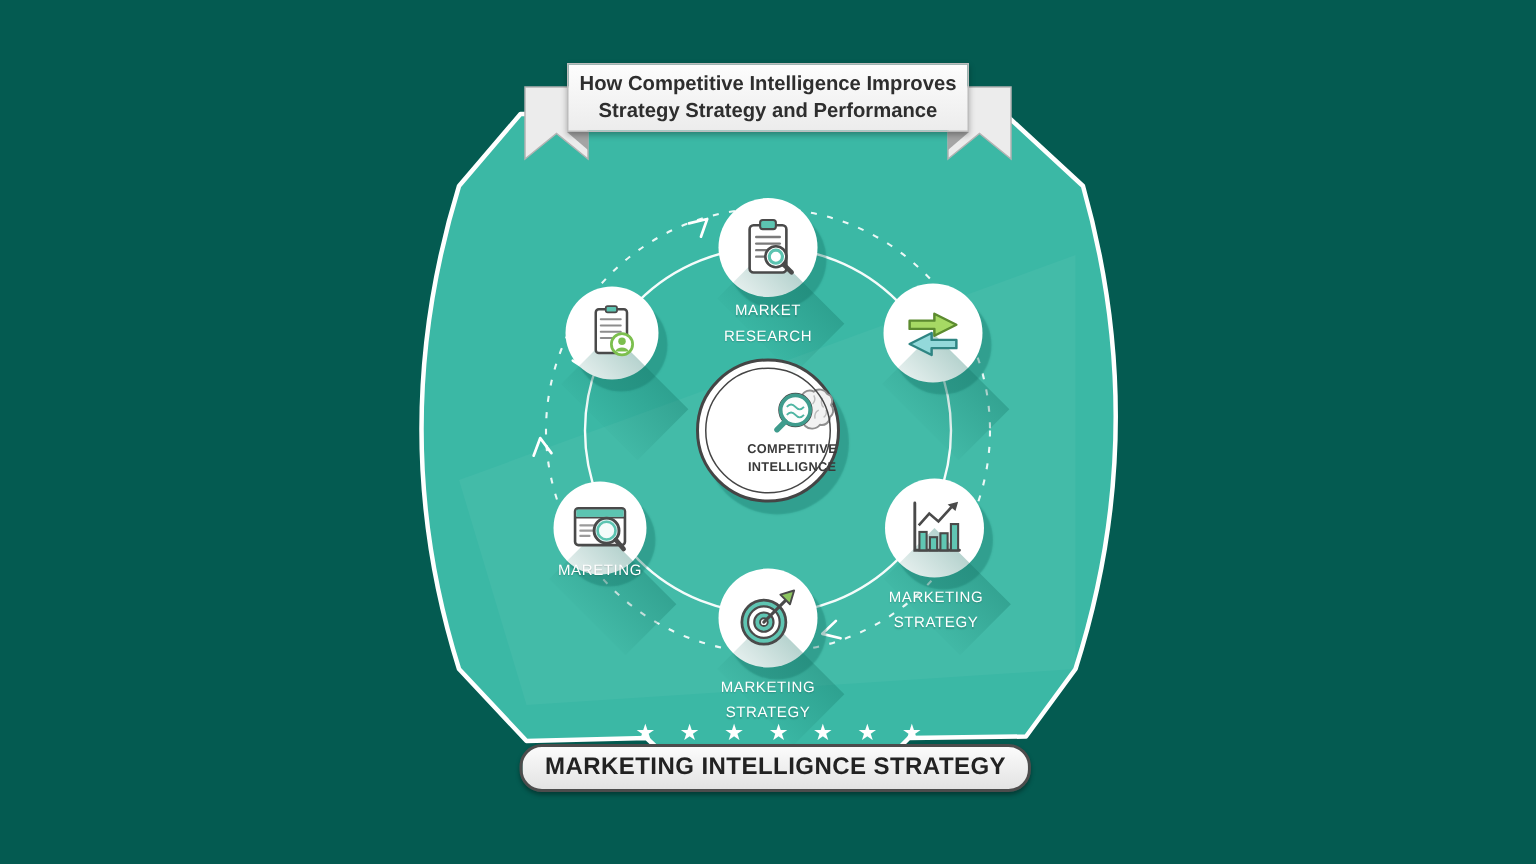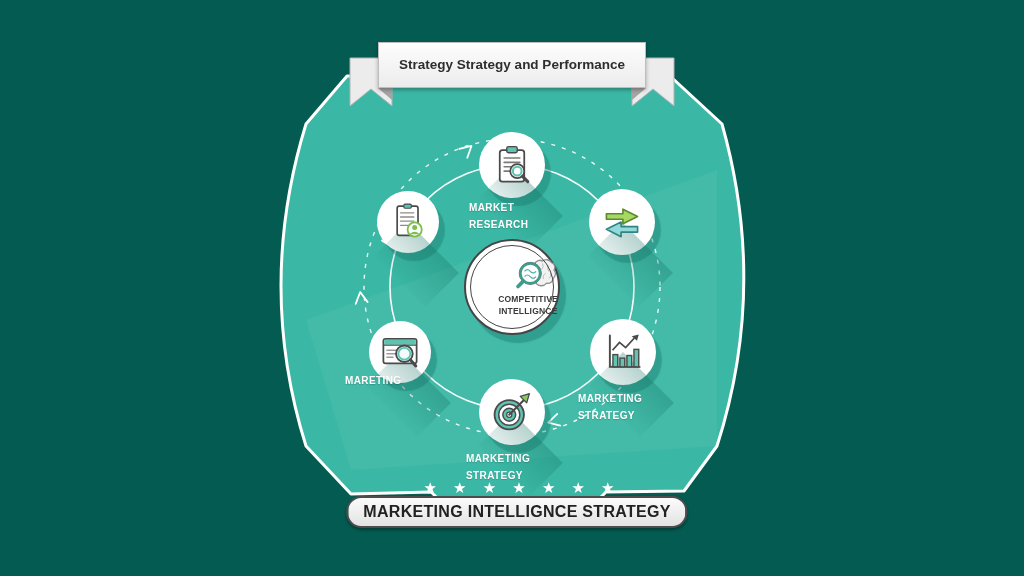--- a/index.html
+++ b/index.html
@@ -52,22 +52,22 @@
   .center-node::before{
     content:"";position:absolute;inset:4px;border:1.5px solid #454545;border-radius:50%;
   }
   .center-label{
     font-size:8.5px;font-weight:bold;color:#3a3a3a;letter-spacing:.2px;
     line-height:1.3;text-align:center;margin-top:1px;
   }
   
   .node-label{
     position:absolute;z-index:4;transform:translateX(-50%);
-    color:var(--white);font-weight:bold;font-size:10px;letter-spacing:.4px;
-    line-height:1.7;text-shadow:0 1px 1px rgba(0,0,0,.18);
+    color:var(--white);font-weight:normal;font-size:10px;letter-spacing:.4px;
+    line-height:1.7;text-align:center;text-shadow:0 1px 1px rgba(0,0,0,.18);
   }
   
   .stars{
     position:absolute;left:522px;top:479px;z-index:5;transform:translateX(-50%);
     color:var(--white);font-size:15px;letter-spacing:6px;white-space:nowrap;
   }
   .pill{
     position:absolute;left:517px;top:496px;z-index:6;transform:translateX(-50%);
     background:linear-gradient(#fbfbfb,#e3e3e3);
     border:2px solid #4c4c4c;border-radius:15px;
@@ -98,20 +98,21 @@
 
     <g>
       <polygon points="350,58 392,58 392,106 371,89 350,106" fill="#ececec" stroke="#b3b3b3" stroke-width="1"></polygon>
       <polygon points="674,58 632,58 632,106 653,89 674,106" fill="#ececec" stroke="#b3b3b3" stroke-width="1"></polygon>
       <polygon points="378,88 392,88 392,100" fill="#a5a5a5"></polygon>
       <polygon points="646,88 632,88 632,100" fill="#a5a5a5"></polygon>
     </g>
   </svg>
 
   <div class="banner-box">
+    <div>How Competitive Intelligence Improves</div>
     <div>Strategy Strategy and Performance</div>
   </div>
 
   <div class="center-node">
     <svg width="44" height="36" viewBox="0 0 52 44">
       <path d="M24,9 C26,4 31,3 34,5 C37,2 43,3 45,7 C49,8 50,13 48,16 C51,19 50,24 47,26 C47,30 43,33 39,32 C36,36 30,36 27,33 L24,29 Z" fill="#f2f2f2" stroke="#8f8f8f" stroke-width="1.6" stroke-linejoin="round"></path>
       <path d="M34,8 q2,4 -1,7 M41,10 q-2,5 1,8 M38,20 q-4,2 -3,7 M44,20 q1,4 -2,6" fill="none" stroke="#bdbdbd" stroke-width="1.2"></path>
       <circle cx="19" cy="20" r="13.5" fill="none" stroke="#4a4a4a" stroke-width="1"></circle>
       <circle cx="19" cy="20" r="12" fill="#fdfdfd" stroke="#3f9c8d" stroke-width="3"></circle>
       <path d="M12,17.5 q3.5,-4 7,0 q3.5,4 7,0 M12,24 q3.5,-4 7,0 q3.5,4 7,0" fill="none" stroke="#4fb5a3" stroke-width="1.5"></path>

